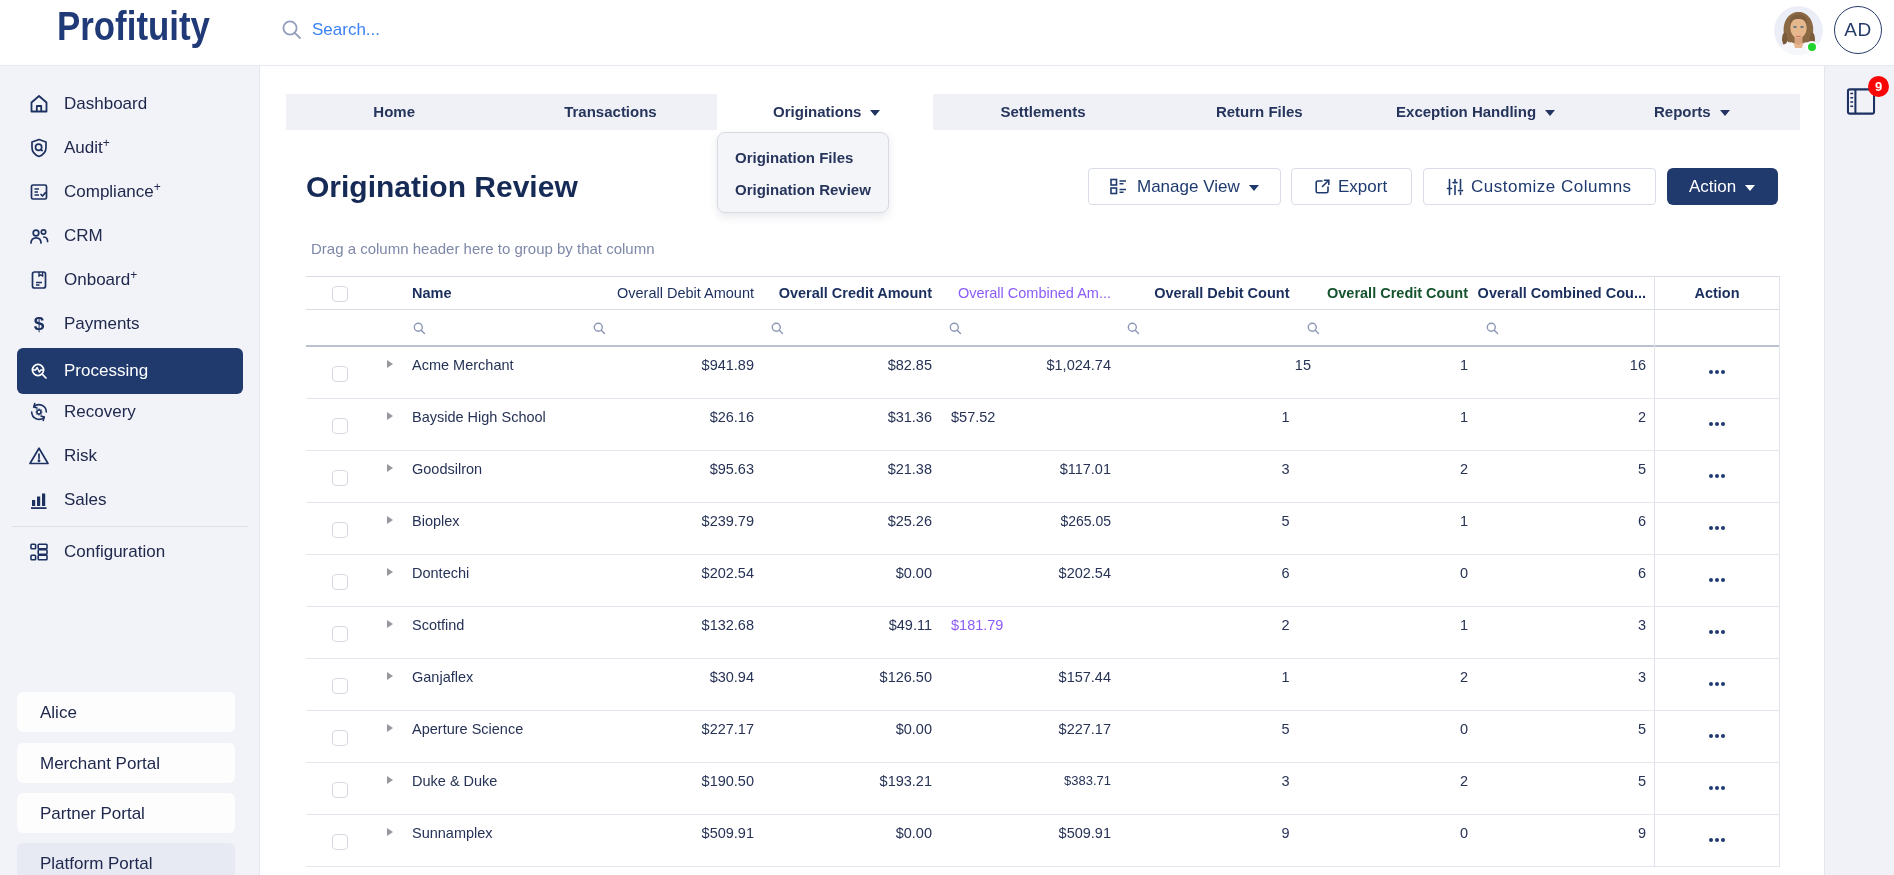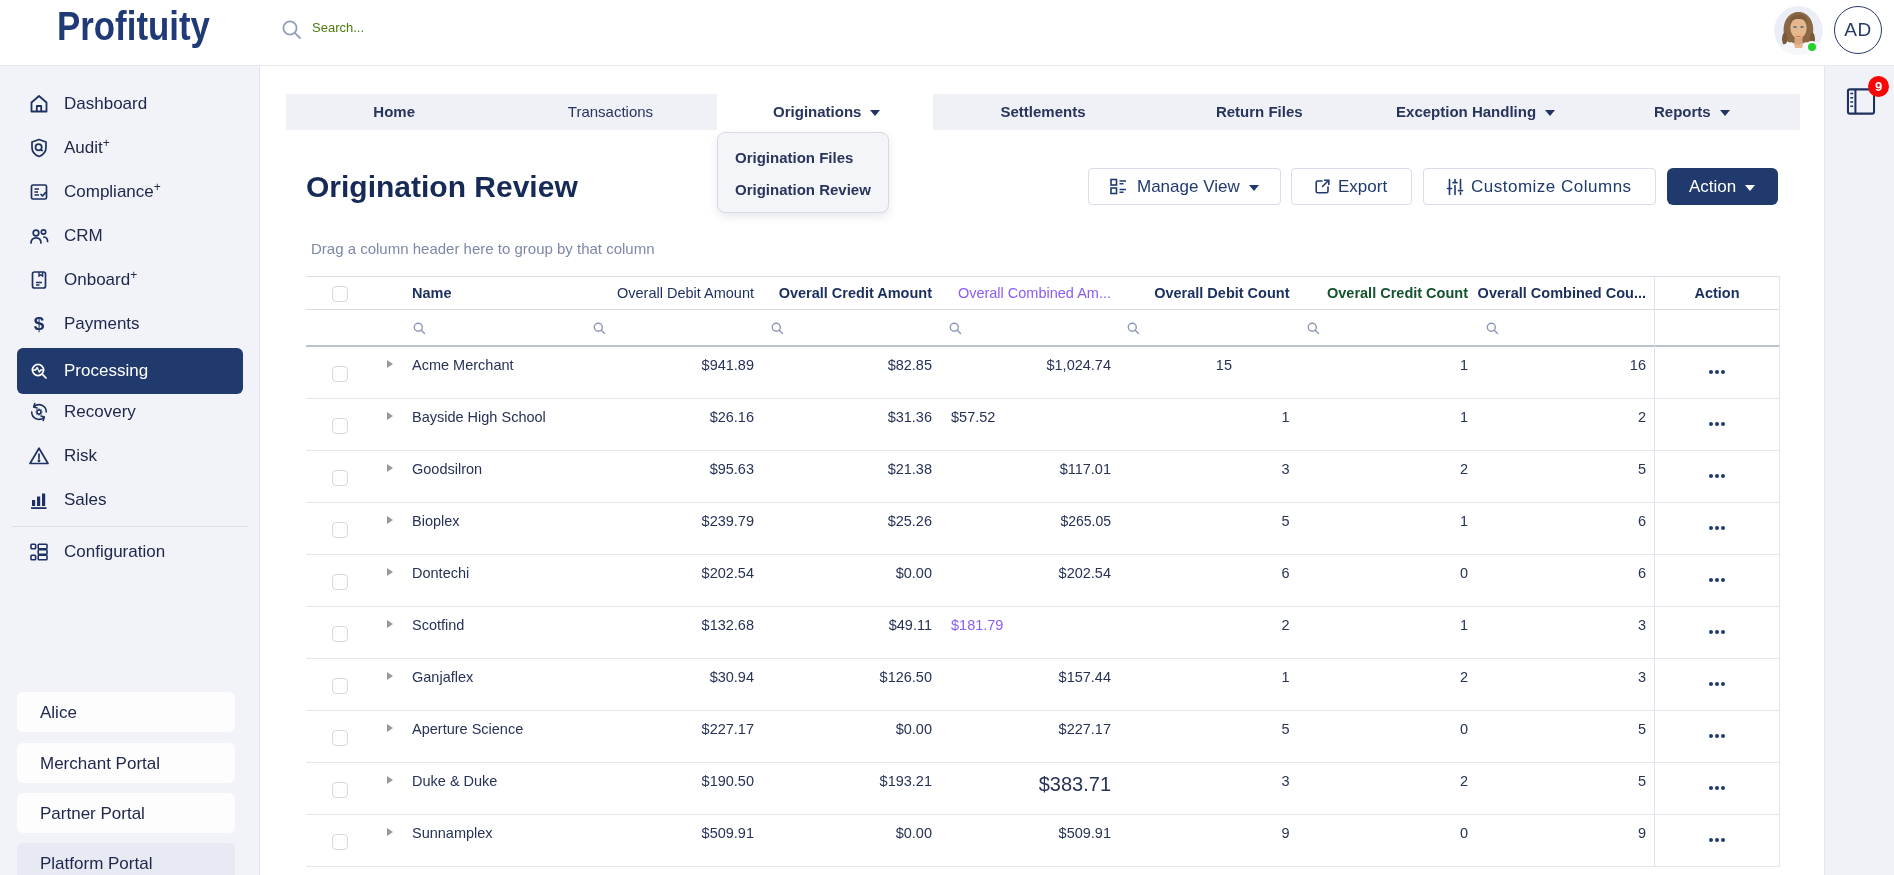--- a/index.html
+++ b/index.html
@@ -1,21 +1,21 @@
 <!DOCTYPE html>
 <html><head><meta charset="utf-8"><title>Profituity</title><style>*{margin:0;padding:0;box-sizing:border-box}html,body{width:1894px;height:875px;background:#fff;font-family:"Liberation Sans",sans-serif;overflow:hidden}body{position:relative}.abs{position:absolute}sup{font-size:12px;vertical-align:6px;line-height:0}</style></head><body>
 <div class="abs" style="left:0;top:66px;width:260px;height:809px;background:#f2f3f8;border-right:1px solid #e3e6ee"></div>
 <div class="abs" style="left:1824px;top:66px;width:70px;height:809px;background:#f1f2f7;border-left:1px solid #e3e6ee"></div>
 <div class="abs" style="left:0;top:0;width:1894px;height:66px;background:#fff;border-bottom:1px solid #e7e9f1"></div>
 <div class="abs" style="left:57px;top:3px;font-size:41px;font-weight:bold;color:#203a78;transform:scaleX(0.85);transform-origin:0 0;white-space:nowrap">Profituity</div>
 <svg class="abs" style="left:281px;top:19px" width="22" height="22" viewBox="0 0 22 22" fill="none" stroke="#949eba" stroke-width="1.8" stroke-linecap="round">
     <circle cx="9" cy="9" r="6.6"></circle>
     <path d="M13.8 13.8 L19 19"></path>
   </svg>
-<div class="abs" style="left:312px;top:20px;font-size:13px;color:#4d7c0f">Search...</div>
+<div class="abs" style="left:312px;top:20px;font-size:17px;color:#3b82f6">Search...</div>
 <svg class="abs" style="left:1774px;top:6px" width="49" height="49" viewBox="0 0 49 49">
 <defs>
       <clipPath id="avc">
         <circle cx="24.5" cy="24.5" r="24.5"></circle>
       </clipPath>
     </defs>
 <g clip-path="url(#avc)">
 <circle cx="24.5" cy="24.5" r="24.5" fill="#eceef7"></circle>
 <path d="M10 28 C8 14 16 6 24.5 6 C33 6 41 14 39 28 C38.5 36 33 38 24.5 38 C16 38 11 36 10 28 Z" fill="#8a6844"></path>
 <path d="M8 34 C8 26 12 24 13 30 C14 36 12 40 9 38 Z" fill="#7a5a38"></path>
@@ -114,21 +114,21 @@
 <div class="abs" style="left:40px;top:854px;font-size:17px;color:#20294d;white-space:nowrap">Platform Portal</div>
 <svg class="abs" style="left:1846px;top:87.5px" width="30" height="27" viewBox="0 0 31 29" fill="none" stroke="#1d3160" stroke-width="2.2">
     <rect x="1.5" y="1.5" width="28" height="26" rx="2"></rect>
     <path d="M9.5 1.5 V28"></path>
     <path d="M4 6 H7 M4 10.5 H7 M4 15 H7 M4 19.5 H7" stroke-width="1.6"></path>
   </svg>
 <div class="abs" style="left:1868px;top:75.5px;width:21px;height:21px;border-radius:50%;background:#f80606;color:#fff;font-size:13px;font-weight:bold;text-align:center;line-height:21px">9</div>
 <div class="abs" style="left:286px;top:94px;width:1514px;height:36px;background:#eff1f7"></div>
 <div class="abs" style="left:717px;top:94px;width:216px;height:37px;background:#fff"></div>
 <div class="abs" style="left:286.0px;top:94px;width:216.3px;height:36px;line-height:36px;text-align:center;font-size:15px;font-weight:bold;color:#27355c;white-space:nowrap">Home</div>
-<div class="abs" style="left:502.3px;top:94px;width:216.3px;height:36px;line-height:36px;text-align:center;font-size:15px;font-weight:normal;color:#27355c;white-space:nowrap">Transactions</div>
+<div class="abs" style="left:502.3px;top:94px;width:216.3px;height:36px;line-height:36px;text-align:center;font-size:15px;font-weight:bold;color:#27355c;white-space:nowrap">Transactions</div>
 <div class="abs" style="left:718.6px;top:94px;width:216.3px;height:36px;line-height:36px;text-align:center;font-size:15px;font-weight:bold;color:#27355c;white-space:nowrap">Originations<span style="display:inline-block;width:0;height:0;border-left:5px solid transparent;border-right:5px solid transparent;border-top:6px solid #22345f;margin-left:9px;position:relative;top:-1px"></span></div>
 <div class="abs" style="left:934.9px;top:94px;width:216.3px;height:36px;line-height:36px;text-align:center;font-size:15px;font-weight:bold;color:#27355c;white-space:nowrap">Settlements</div>
 <div class="abs" style="left:1151.1px;top:94px;width:216.3px;height:36px;line-height:36px;text-align:center;font-size:15px;font-weight:bold;color:#27355c;white-space:nowrap">Return Files</div>
 <div class="abs" style="left:1367.4px;top:94px;width:216.3px;height:36px;line-height:36px;text-align:center;font-size:15px;font-weight:bold;color:#27355c;white-space:nowrap">Exception Handling<span style="display:inline-block;width:0;height:0;border-left:5px solid transparent;border-right:5px solid transparent;border-top:6px solid #22345f;margin-left:9px;position:relative;top:-1px"></span></div>
 <div class="abs" style="left:1583.7px;top:94px;width:216.3px;height:36px;line-height:36px;text-align:center;font-size:15px;font-weight:bold;color:#27355c;white-space:nowrap">Reports<span style="display:inline-block;width:0;height:0;border-left:5px solid transparent;border-right:5px solid transparent;border-top:6px solid #22345f;margin-left:9px;position:relative;top:-1px"></span></div>
 <div class="abs" style="left:717px;top:132px;width:172px;height:81px;background:#f4f5f9;border:1px solid #d7dae3;border-radius:8px;box-shadow:0 4px 10px rgba(30,40,80,0.10);z-index:6"></div>
 <div class="abs" style="left:735px;top:149px;font-size:15px;font-weight:bold;color:#27355c;z-index:7">Origination Files</div>
 <div class="abs" style="left:735px;top:181px;font-size:15px;font-weight:bold;color:#27355c;z-index:7">Origination Review</div>
 <div class="abs" style="left:306px;top:170px;font-size:30px;font-weight:bold;color:#162a56;white-space:nowrap">Origination Review</div>
 <div class="abs" style="left:1088px;top:168px;width:193px;height:37px;background:#fff;border:1px solid #d9dde8;border-radius:4px"></div>
@@ -200,21 +200,21 @@
 <svg class="abs" style="left:1485.5px;top:322px" width="13" height="13" viewBox="0 0 13 13" fill="none" stroke="#8d97b5" stroke-width="1.4" stroke-linecap="round">
     <circle cx="5.3" cy="5.3" r="4"></circle>
     <path d="M8.3 8.3 L11.5 11.5"></path>
   </svg>
 <div class="abs" style="left:332px;top:366px;width:16px;height:16px;border:1.5px solid #d5d9e2;border-radius:4px;background:#fff"></div>
 <div class="abs" style="left:387px;top:359.5px;width:0;height:0;border-top:4.5px solid transparent;border-bottom:4.5px solid transparent;border-left:6px solid #97979e"></div>
 <div class="abs" style="left:412px;top:357px;font-size:14.5px;color:#273356;white-space:nowrap">Acme Merchant</div>
 <div class="abs" style="left:594.0px;top:357px;width:160px;text-align:right;font-size:14.5px;color:#273356;white-space:nowrap">$941.89</div>
 <div class="abs" style="left:772.0px;top:357px;width:160px;text-align:right;font-size:14.5px;color:#273356;white-space:nowrap">$82.85</div>
 <div class="abs" style="left:951.0px;top:357px;width:160px;text-align:right;font-size:14.5px;color:#273356;white-space:nowrap">$1,024.74</div>
-<div class="abs" style="left:1072px;top:357px;width:160px;text-align:right;font-size:14.5px;color:#273356;white-space:nowrap">15</div>
+<div class="abs" style="left:1151px;top:357px;width:160px;text-align:right;font-size:14.5px;color:#273356;white-space:nowrap">15</div>
 <div class="abs" style="left:1308.0px;top:357px;width:160px;text-align:right;font-size:14.5px;color:#273356;white-space:nowrap">1</div>
 <div class="abs" style="left:1486.0px;top:357px;width:160px;text-align:right;font-size:14.5px;color:#273356;white-space:nowrap">16</div>
 <div class="abs" style="left:1709px;top:370px;width:4px;height:4px;border-radius:50%;background:#1e3a6e"></div>
 <div class="abs" style="left:1715px;top:370px;width:4px;height:4px;border-radius:50%;background:#1e3a6e"></div>
 <div class="abs" style="left:1721px;top:370px;width:4px;height:4px;border-radius:50%;background:#1e3a6e"></div>
 <div class="abs" style="left:306px;top:398px;width:1474px;height:1px;background:#e3e6ed"></div>
 <div class="abs" style="left:332px;top:418px;width:16px;height:16px;border:1.5px solid #d5d9e2;border-radius:4px;background:#fff"></div>
 <div class="abs" style="left:387px;top:411.5px;width:0;height:0;border-top:4.5px solid transparent;border-bottom:4.5px solid transparent;border-left:6px solid #97979e"></div>
 <div class="abs" style="left:412px;top:409px;font-size:14.5px;color:#273356;white-space:nowrap">Bayside High School</div>
 <div class="abs" style="left:594.0px;top:409px;width:160px;text-align:right;font-size:14.5px;color:#273356;white-space:nowrap">$26.16</div>
@@ -303,21 +303,21 @@
 <div class="abs" style="left:1486.0px;top:721px;width:160px;text-align:right;font-size:14.5px;color:#273356;white-space:nowrap">5</div>
 <div class="abs" style="left:1709px;top:734px;width:4px;height:4px;border-radius:50%;background:#1e3a6e"></div>
 <div class="abs" style="left:1715px;top:734px;width:4px;height:4px;border-radius:50%;background:#1e3a6e"></div>
 <div class="abs" style="left:1721px;top:734px;width:4px;height:4px;border-radius:50%;background:#1e3a6e"></div>
 <div class="abs" style="left:306px;top:762px;width:1474px;height:1px;background:#e3e6ed"></div>
 <div class="abs" style="left:332px;top:782px;width:16px;height:16px;border:1.5px solid #d5d9e2;border-radius:4px;background:#fff"></div>
 <div class="abs" style="left:387px;top:775.5px;width:0;height:0;border-top:4.5px solid transparent;border-bottom:4.5px solid transparent;border-left:6px solid #97979e"></div>
 <div class="abs" style="left:412px;top:773px;font-size:14.5px;color:#273356;white-space:nowrap">Duke &amp; Duke</div>
 <div class="abs" style="left:594.0px;top:773px;width:160px;text-align:right;font-size:14.5px;color:#273356;white-space:nowrap">$190.50</div>
 <div class="abs" style="left:772.0px;top:773px;width:160px;text-align:right;font-size:14.5px;color:#273356;white-space:nowrap">$193.21</div>
-<div class="abs" style="left:951.0px;top:773px;width:160px;text-align:right;font-size:20px;color:#273356;white-space:nowrap">$383.71</div>
+<div class="abs" style="left:951.0px;top:773px;width:160px;text-align:right;font-size:13px;color:#273356;white-space:nowrap">$383.71</div>
 <div class="abs" style="left:1129.5px;top:773px;width:160px;text-align:right;font-size:14.5px;color:#273356;white-space:nowrap">3</div>
 <div class="abs" style="left:1308.0px;top:773px;width:160px;text-align:right;font-size:14.5px;color:#273356;white-space:nowrap">2</div>
 <div class="abs" style="left:1486.0px;top:773px;width:160px;text-align:right;font-size:14.5px;color:#273356;white-space:nowrap">5</div>
 <div class="abs" style="left:1709px;top:786px;width:4px;height:4px;border-radius:50%;background:#1e3a6e"></div>
 <div class="abs" style="left:1715px;top:786px;width:4px;height:4px;border-radius:50%;background:#1e3a6e"></div>
 <div class="abs" style="left:1721px;top:786px;width:4px;height:4px;border-radius:50%;background:#1e3a6e"></div>
 <div class="abs" style="left:306px;top:814px;width:1474px;height:1px;background:#e3e6ed"></div>
 <div class="abs" style="left:332px;top:834px;width:16px;height:16px;border:1.5px solid #d5d9e2;border-radius:4px;background:#fff"></div>
 <div class="abs" style="left:387px;top:827.5px;width:0;height:0;border-top:4.5px solid transparent;border-bottom:4.5px solid transparent;border-left:6px solid #97979e"></div>
 <div class="abs" style="left:412px;top:825px;font-size:14.5px;color:#273356;white-space:nowrap">Sunnamplex</div>

